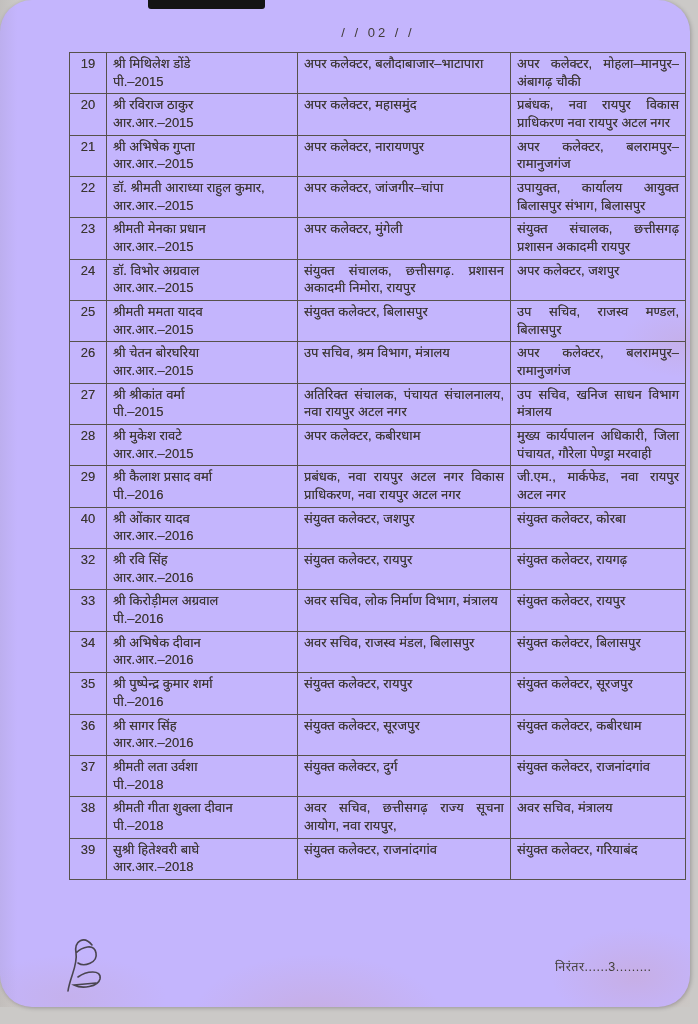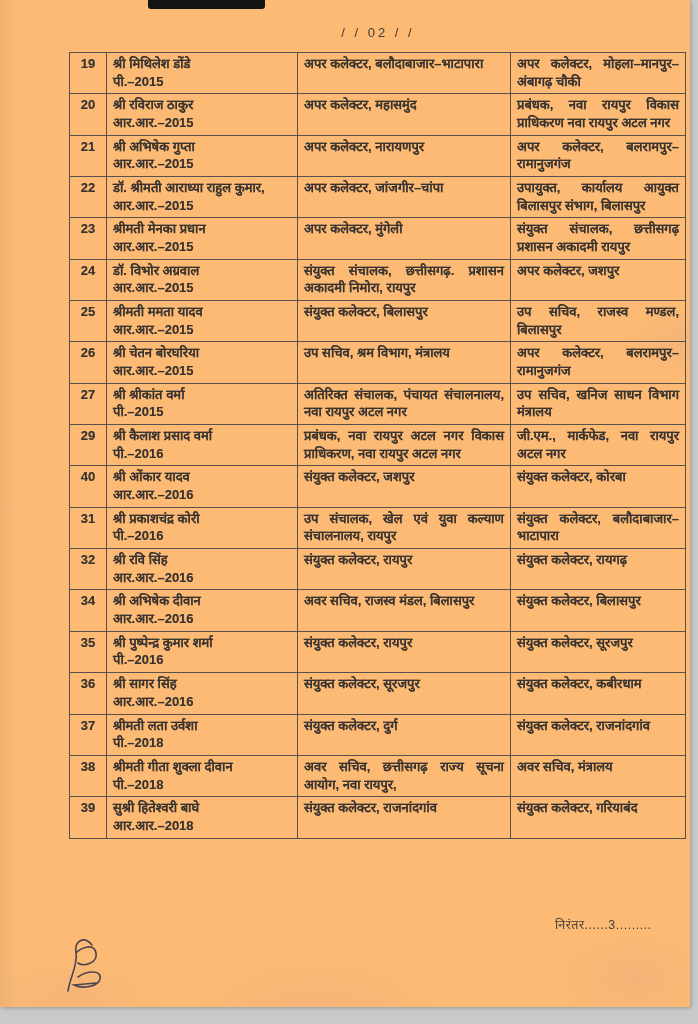--- a/index.html
+++ b/index.html
@@ -12,22 +12,23 @@
     width: 698px;
     height: 1024px;
     background: #cbc9c7;
     overflow: hidden;
   }
   .paper {
     position: absolute;
     left: 0; top: 0;
     width: 690px;
     height: 1007px;
-    background: #fdba74;
+    background: #c4b5fd;
     box-shadow: 1px 1px 4px rgba(0,0,0,0.25);
+    border-radius: 32px;
   }
   
   .paper::before {
     content: "";
     position: absolute; inset: 0;
     background:
       radial-gradient(180px 90px at 46% 101%, rgba(209,148,136,0.22), transparent 70%),
       radial-gradient(120px 70px at 92% 97%, rgba(209,148,136,0.20), transparent 70%),
       radial-gradient(90px 50px at 99% 34%, rgba(201,150,140,0.16), transparent 70%),
       radial-gradient(140px 60px at 10% 99%, rgba(198,152,142,0.15), transparent 70%),
@@ -49,40 +50,39 @@
     font-size: 13px;
     letter-spacing: 3px;
     color: #403b37;
   }
   table.transfer {
     position: absolute;
     left: 69px; top: 52px;
     width: 617px;
     border-collapse: collapse;
     table-layout: fixed;
-    font-weight: bold;
   }
   table.transfer td {
     border: 1.4px solid #57514b;
     vertical-align: top;
     padding: 2px 6px 3px;
     font-size: 13px;
     line-height: 1.36;
     color: #3a3430;
     text-shadow: 0 0 0.5px rgba(58,52,48,0.55);
     overflow: hidden;
   }
   td.c-sno  { width: 37px; text-align: center; }
   td.c-name { width: 191px; }
   td.c-from { width: 213px; text-align: justify; }
   td.c-to   { text-align: justify; }
   .batch-line { display: block; }
   .footer-note {
     position: absolute;
-    top: 916px; left: 555px;
+    top: 958px; left: 555px;
     font-size: 12.5px;
     color: #44403b;
     letter-spacing: 0.5px;
   }
   .signature {
     position: absolute;
     left: 62px; top: 933px;
     width: 64px; height: 66px;
   }
   .signature svg { width: 100%; height: 100%; }
@@ -182,20 +182,29 @@
   <tr>
     <td class="c-sno">27</td>
     <td class="c-name">
       <span>श्री श्रीकांत वर्मा</span>
       <span class="batch-line">पी.–2015</span>
     </td>
     <td class="c-from">अतिरिक्त संचालक, पंचायत संचालनालय, नवा रायपुर अटल नगर</td>
     <td class="c-to">उप सचिव, खनिज साधन विभाग मंत्रालय</td>
   </tr>
 
+  <tr>
+    <td class="c-sno">28</td>
+    <td class="c-name">
+      <span>श्री मुकेश रावटे</span>
+      <span class="batch-line">आर.आर.–2015</span>
+    </td>
+    <td class="c-from">अपर कलेक्टर, कबीरधाम</td>
+    <td class="c-to">मुख्य कार्यपालन अधिकारी, जिला पंचायत, गौरेला पेण्ड्रा मरवाही</td>
+  </tr>
 
   <tr>
     <td class="c-sno">29</td>
     <td class="c-name">
       <span>श्री कैलाश प्रसाद वर्मा</span>
       <span class="batch-line">पी.–2016</span>
     </td>
     <td class="c-from">प्रबंधक, नवा रायपुर अटल नगर विकास प्राधिकरण, नवा रायपुर अटल नगर</td>
     <td class="c-to">जी.एम., मार्कफेड, नवा रायपुर अटल नगर</td>
   </tr>
@@ -203,40 +212,40 @@
   <tr>
     <td class="c-sno">40</td>
     <td class="c-name">
       <span>श्री ओंकार यादव</span>
       <span class="batch-line">आर.आर.–2016</span>
     </td>
     <td class="c-from">संयुक्त कलेक्टर, जशपुर</td>
     <td class="c-to">संयुक्त कलेक्टर, कोरबा</td>
   </tr>
 
-  <tr>
-    <td class="c-sno">31</td>
-    <td class="c-name">
-      <span>श्री प्रकाशचंद्र कोरी</span>
-      <span class="batch-line">पी.–2016</span>
-    </td>
-    <td class="c-from">उप संचालक, खेल एवं युवा कल्याण संचालनालय, रायपुर</td>
-    <td class="c-to">संयुक्त कलेक्टर, बलौदाबाजार–भाटापारा</td>
-  </tr>
 
   <tr>
     <td class="c-sno">32</td>
     <td class="c-name">
       <span>श्री रवि सिंह</span>
       <span class="batch-line">आर.आर.–2016</span>
     </td>
     <td class="c-from">संयुक्त कलेक्टर, रायपुर</td>
     <td class="c-to">संयुक्त कलेक्टर, रायगढ़</td>
   </tr>
 
+  <tr>
+    <td class="c-sno">33</td>
+    <td class="c-name">
+      <span>श्री किरोड़ीमल अग्रवाल</span>
+      <span class="batch-line">पी.–2016</span>
+    </td>
+    <td class="c-from">अवर सचिव, लोक निर्माण विभाग, मंत्रालय</td>
+    <td class="c-to">संयुक्त कलेक्टर, रायपुर</td>
+  </tr>
 
   <tr>
     <td class="c-sno">34</td>
     <td class="c-name">
       <span>श्री अभिषेक दीवान</span>
       <span class="batch-line">आर.आर.–2016</span>
     </td>
     <td class="c-from">अवर सचिव, राजस्व मंडल, बिलासपुर</td>
     <td class="c-to">संयुक्त कलेक्टर, बिलासपुर</td>
   </tr>

